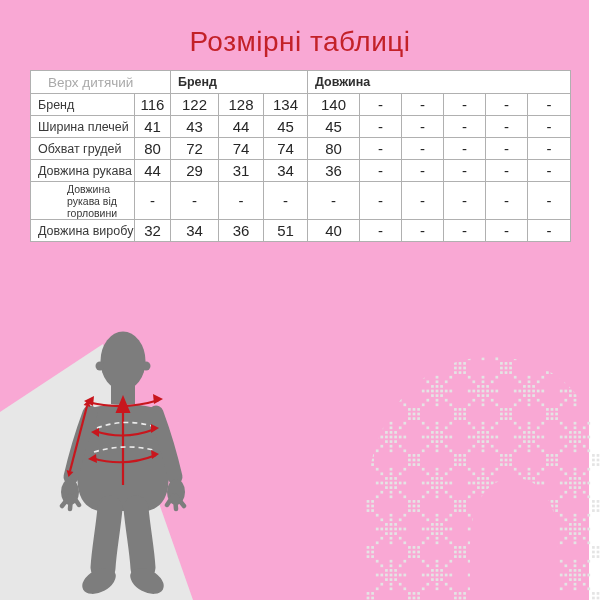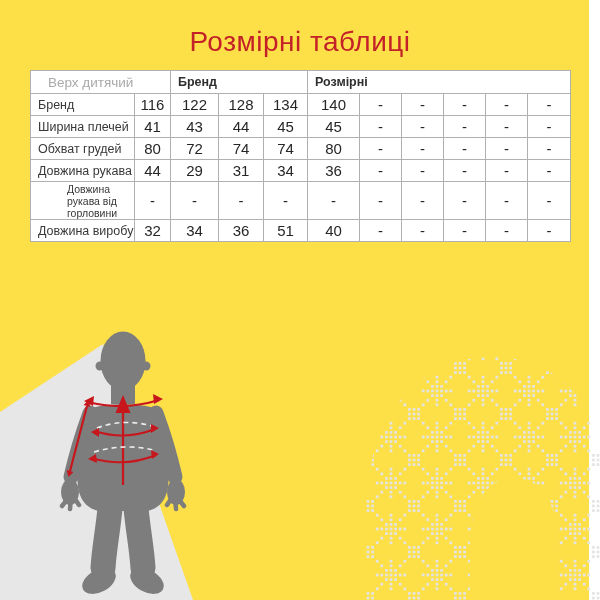--- a/index.html
+++ b/index.html
@@ -1,18 +1,18 @@
 <!DOCTYPE html>
 <html><head>
 <meta charset="utf-8">
 <style>
   html,body{margin:0;padding:0;}
   body{width:600px;height:600px;position:relative;overflow:hidden;background:#ffffff;
        font-family:"Liberation Sans", sans-serif;}
-  .stage{position:absolute;left:0;top:0;width:589px;height:600px;background:#fde047;}
+  .stage{position:absolute;left:0;top:0;width:589px;height:600px;background:#f9a8d4;}
   .page-title{position:absolute;left:0;top:26px;width:600px;text-align:center;
        font-size:28px;color:#c32128;font-weight:normal;letter-spacing:.5px;margin:0;}
   svg.figure-layer{position:absolute;left:0;top:0;z-index:0;}
   table.size-table{position:absolute;left:30px;top:70px;width:540px;z-index:2;
        border-collapse:collapse;table-layout:fixed;background:#fff;}
   .size-table td,.size-table th{border:1px solid #b0b0b0;overflow:hidden;white-space:nowrap;}
   .size-table thead th{height:22px;text-align:left;padding:0 0 0 7px;font-size:12.5px;
        font-weight:bold;color:#2f2f2f;}
   .size-table thead th.muted{color:#a9a9a9;font-weight:normal;font-size:13.5px;padding-left:17px;}
   .size-table td.lbl{height:21px;padding:0 0 0 7px;font-size:12.5px;color:#383838;text-align:left;}
@@ -155,21 +155,21 @@
         <col style="width: 42px;">
         <col style="width: 42px;">
         <col style="width: 42px;">
         <col style="width: 42px;">
         <col style="width: 43px;">
       </colgroup>
     <thead>
       <tr>
         <th class="muted" colspan="2">Верх дитячий</th>
         <th colspan="3">Бренд</th>
-        <th colspan="6">Розмірні</th>
+        <th colspan="6">Довжина</th>
       </tr>
     </thead>
     <tbody>
         <tr>
           <td class="lbl">Бренд</td>
           <td class="val">116</td>
           <td class="val">122</td>
           <td class="val">128</td>
           <td class="val">134</td>
           <td class="val">140</td>

